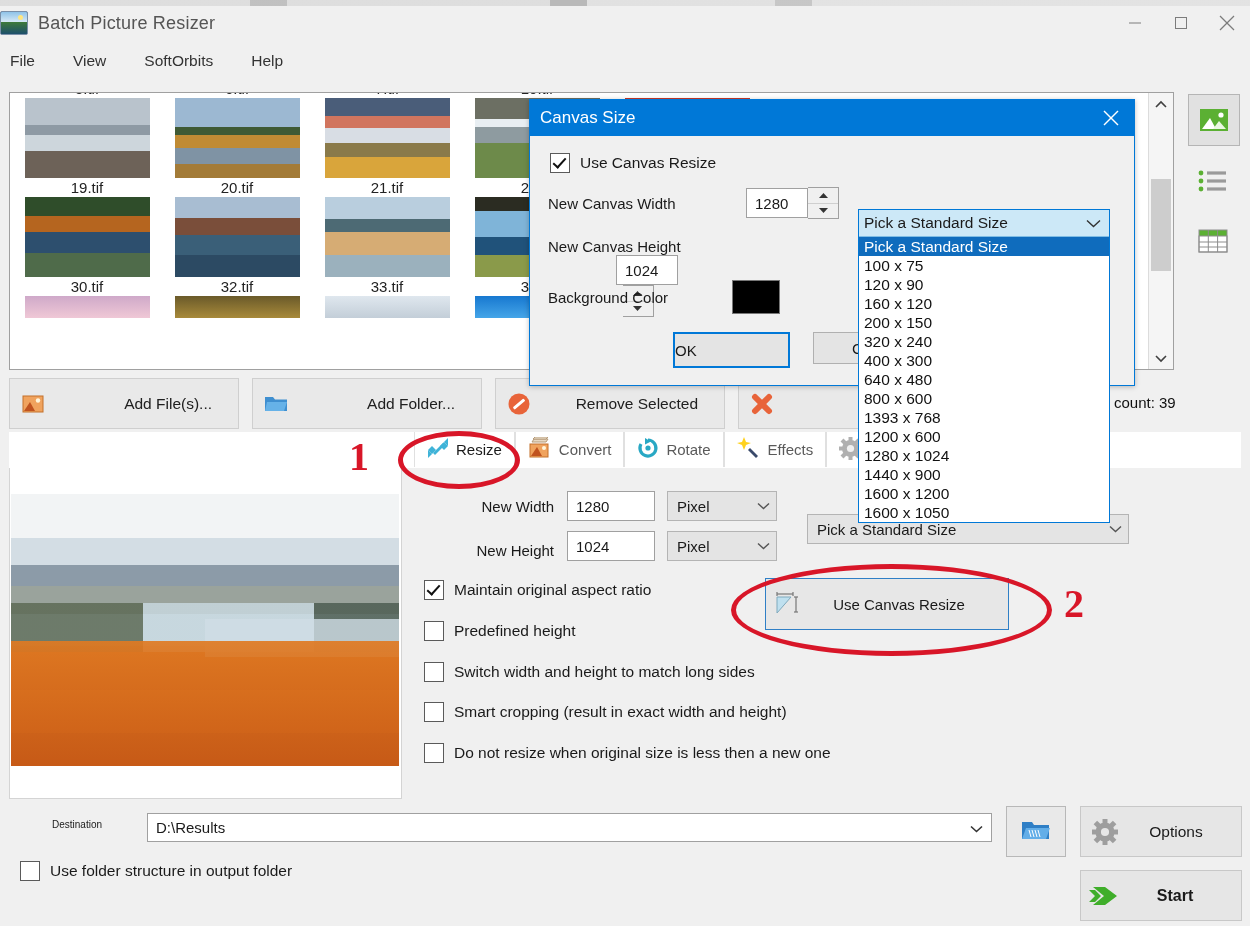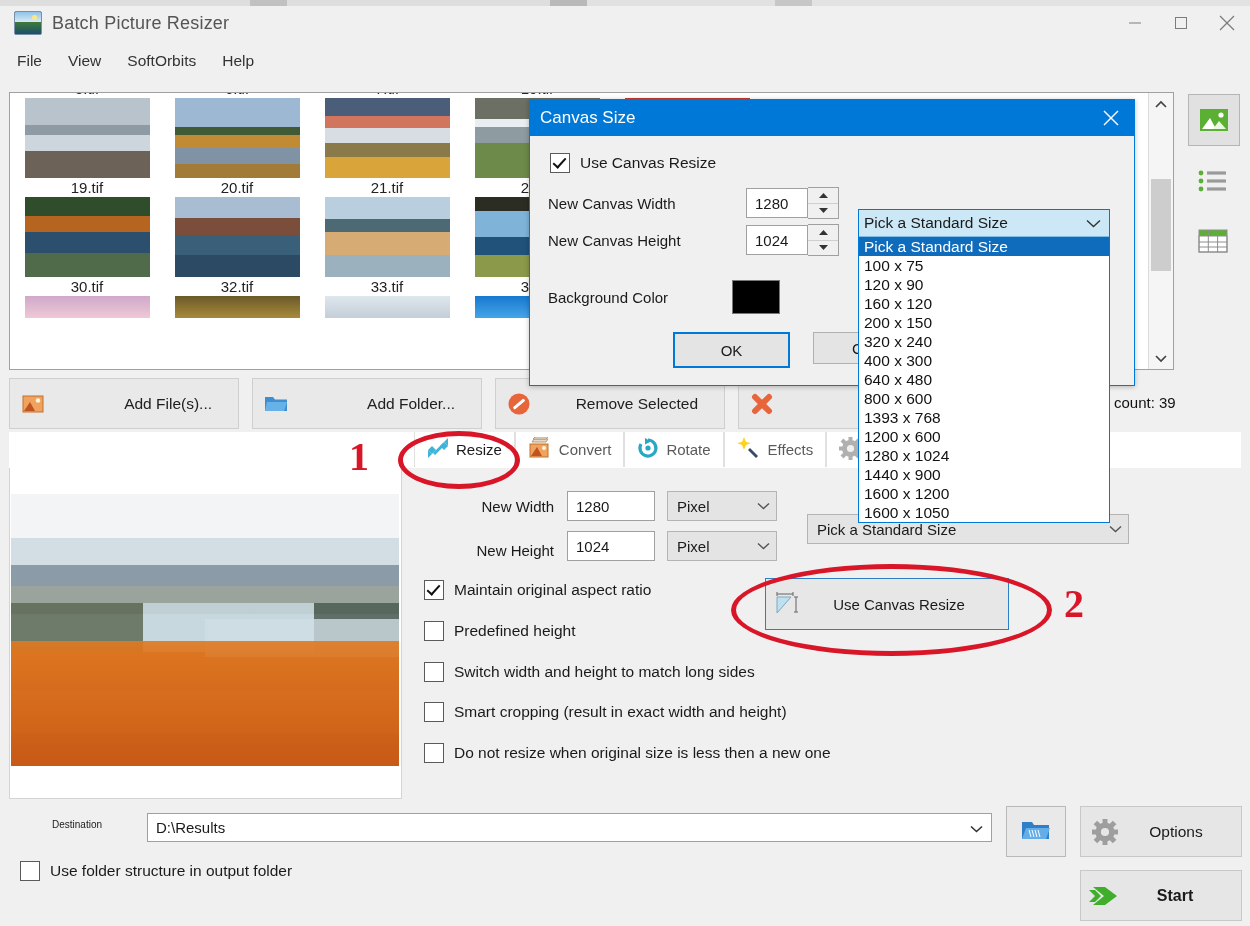--- a/index.html
+++ b/index.html
@@ -8,34 +8,34 @@
     background:#f0f0f0;
     font-family:"Liberation Sans", sans-serif;
     font-size:15px;
     color:#1a1a1a;
     overflow:hidden;
     position:relative;
   }
   .app{position:absolute;inset:0;background:#f0f0f0;}
 
   
-  .titlebar{height:46px;display:flex;align-items:center;padding-left:14px;background:#f0f0f0;position:relative;}
+  .titlebar{height:46px;display:flex;align-items:center;padding-left:0;background:#f0f0f0;position:relative;}
   .title-strip{position:absolute;top:0;left:0;right:0;height:6px;background:linear-gradient(90deg,#cfcfcf 0 20%,#9a9a9a 20% 23%,#cfcfcf 23% 44%,#8c8c8c 44% 47%,#d5d5d5 47% 62%,#a5a5a5 62% 65%,#d8d8d8 65% 100%);opacity:.55;}
   .app-icon{width:26px;height:22px;border:1px solid #7a8fa8;border-radius:2px;overflow:hidden;position:relative;margin-right:10px;background:#2a4d6e;}
   .app-icon .sky{position:absolute;left:0;right:0;top:0;height:45%;background:linear-gradient(#8fc3e8,#d8e9f5);}
   .app-icon .sun{position:absolute;right:4px;top:3px;width:5px;height:5px;border-radius:50%;background:#ffe680;}
   .app-icon .land{position:absolute;left:0;right:0;bottom:0;height:55%;background:linear-gradient(#3e7a3a,#1d4f6b);}
   .app-icon .bar{position:absolute;left:0;right:0;top:44%;height:4px;background:#e8a23c;}
   .app-title{font-size:18px;color:#555;letter-spacing:.2px;}
   .win-btns{position:absolute;right:0;top:0;height:46px;display:flex;}
   .win-btn{width:46px;height:46px;display:flex;align-items:center;justify-content:center;color:#7c7c7c;}
   .win-btn svg{display:block;}
 
   
-  .menubar{height:30px;display:flex;align-items:center;padding-left:8px;gap:8px;background:#f0f0f0;}
+  .menubar{height:30px;display:flex;align-items:center;padding-left:1px;gap:20px;background:#f0f0f0;}
   .menu-item{padding:3px 9px;font-size:15.5px;color:#333;}
 
   
   .thumbpanel{position:absolute;left:9px;top:92px;width:1163px;height:276px;background:#fff;border:1px solid #a0a0a0;overflow:hidden;}
   .thumbgrid{position:absolute;left:3px;top:-14px;width:1130px;}
   .trow{display:flex;}
   .tcell{width:148px;margin-right:2px;display:flex;flex-direction:column;align-items:center;}
   .tname{font-size:15px;color:#222;line-height:19px;height:19px;}
   .timg{width:125px;height:80px;border:0;overflow:hidden;position:relative;}
   .scroll-v{position:absolute;right:0;top:0;bottom:0;width:24px;background:#f5f5f5;border-left:1px solid #dcdcdc;}
@@ -92,21 +92,21 @@
   .usefolder{position:absolute;left:20px;top:861px;}
 
   
   .dialog{position:absolute;left:529px;top:99px;width:604px;height:285px;background:#f0f0f0;border:1px solid #0078d7;box-shadow:0 1px 5px rgba(0,0,0,.25);}
   .dlg-title{height:36px;background:#0078d7;color:#fff;display:flex;align-items:center;padding-left:10px;font-size:17px;}
   .dlg-x{position:absolute;right:0;top:0;width:46px;height:36px;display:flex;align-items:center;justify-content:center;color:#fff;}
   .spin{width:30px;height:30px;border:1px solid #a0a0a0;border-left:none;background:#f0f0f0;display:flex;flex-direction:column;}
   .spin div{flex:1;display:flex;align-items:center;justify-content:center;font-size:8px;color:#333;}
   .spin div:first-child{border-bottom:1px solid #cfcfcf;}
   .swatch{width:46px;height:32px;background:#000;border:1px solid #777;}
-  .dlg-btn{height:32px;border:1px solid #b0b0b0;background:#e4e4e4;display:flex;align-items:center;justify-content:center;font-size:15px;}
+  .dlg-btn{height:32px;border:1px solid #b0b0b0;background:#e4e4e4;display:flex;align-items:center;font-size:15px;}
   .dlg-btn.primary{border:2px solid #0078d7;background:#e4e4e4;}
 
   
   .dd{position:absolute;left:858px;top:209px;width:250px;border:1px solid #0078d7;background:#fff;z-index:40;}
   .dd-head{height:26px;background:#cce8f7;display:flex;align-items:center;padding-left:5px;font-size:15.5px;border-bottom:1px solid #7fbde5;}
   .dd-head .arrow{position:absolute;right:8px;top:4px;color:#333;}
   .dd-list{}
   .dd-opt{height:19px;line-height:19px;padding-left:5px;font-size:15.5px;color:#111;white-space:nowrap;}
   .dd-opt.sel{background:#0f6cbd;color:#fff;}
 
@@ -552,21 +552,21 @@
             </svg>
           </div>
         <div>
             <svg width="11" height="7" viewBox="0 0 11 7">
               <polygon points="5.5,6 1,1 10,1" fill="#333"></polygon>
             </svg>
           </div>
       </span>
     </div>
 
-    <div class="fieldrow" style="left:18px;top:124px;">
+    <div class="fieldrow" style="left:18px;top:138px;flex-direction:column;">
       <span class="flabel" style="width:180px;text-align:left;">New Canvas Height</span>
       <span class="tinput" style="width:62px;margin-left:18px;">1024</span>
       <span class="spin">
         <div>
             <svg width="11" height="7" viewBox="0 0 11 7">
               <polygon points="5.5,1 10,6 1,6" fill="#333"></polygon>
             </svg>
           </div>
         <div>
             <svg width="11" height="7" viewBox="0 0 11 7">

